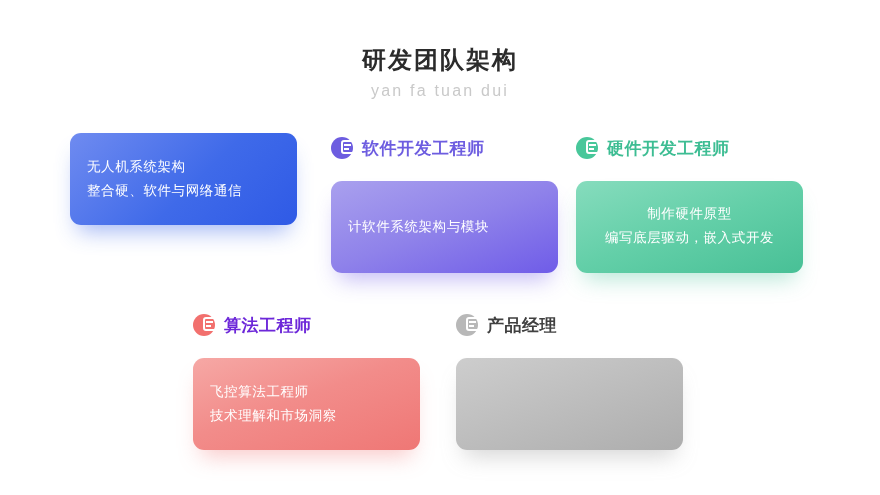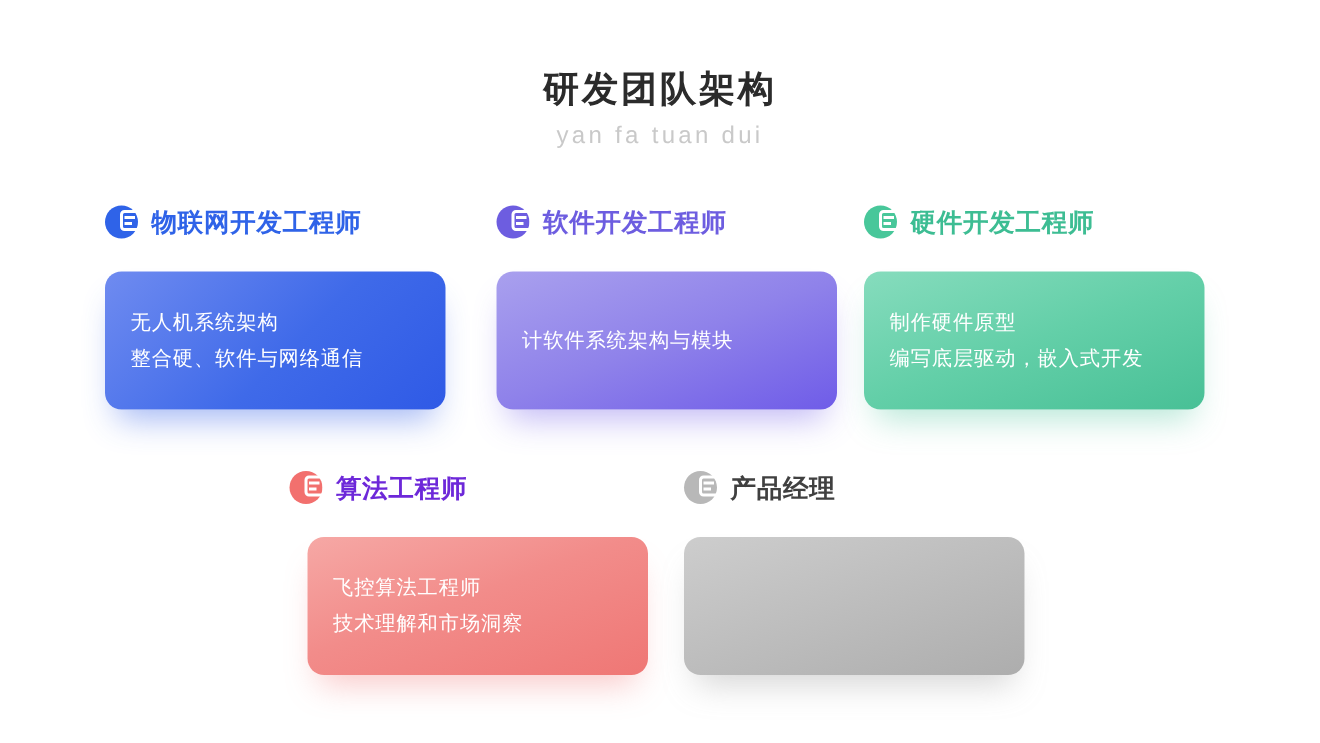--- a/index.html
+++ b/index.html
@@ -56,21 +56,21 @@
   .row-2 { top: 310px; }
 
   .col {
     position: absolute;
     width: 227px;
   }
 
   
   .row-1 .col-0 { left: 70px; }
   .row-1 .col-1 { left: 331px; }
-  .row-1 .col-2 { left: 576px; }
+  .row-1 .col-2 { left: 576px; text-align: center; }
 
   
   .row-2 .col-0 { left: 193px; }
   .row-2 .col-1 { left: 456px; }
 
   
   .head {
     display: flex;
     align-items: center;
     height: 30px;
@@ -156,28 +156,28 @@
   .theme-purple .card {
     background: linear-gradient(160deg, #a9a0ee 0%, #8f82ea 50%, #6f5ce8 100%);
     box-shadow: 0 14px 22px -8px rgba(120, 100, 232, 0.45);
   }
 
   .theme-green .head-label  { color: #3dbd93; }
   .theme-green .badge       { background: #48c79a; }
   .theme-green .card {
     background: linear-gradient(160deg, #86dcbd 0%, #63cfa8 50%, #48c096 100%);
     box-shadow: 0 14px 22px -8px rgba(75, 195, 155, 0.40);
+    font-family: Liberation Mono, monospace;
   }
 
   .theme-red .head-label    { color: #6d28d9; }
   .theme-red .badge         { background: #f2706e; }
   .theme-red .card {
     background: linear-gradient(160deg, #f6a8a5 0%, #f28c8a 45%, #ef7775 100%);
     box-shadow: 0 14px 22px -8px rgba(240, 125, 125, 0.42);
-    margin-left: 12px;
   }
 
   .theme-gray .head-label   { color: #404040; font-family: Liberation Serif, serif; }
   .theme-gray .badge        { background: #b8b8b8; }
   .theme-gray .card {
     background: linear-gradient(160deg, #cdcdcd 0%, #bdbdbd 50%, #adadad 100%);
     box-shadow: 0 14px 22px -8px rgba(150, 150, 150, 0.40);
   }
 </style>
 </head>
@@ -186,26 +186,20 @@
 <div class="slide">
 
   <div class="title-block">
     <div class="main-title">研发团队架构</div>
     <div class="sub-title">yan fa tuan dui</div>
   </div>
 
   <div class="row row-1">
 
     <div class="col col-0 theme-blue">
-      <div class="head">
-        <span class="badge">
-            <span class="glyph"></span>
-          </span>
-        <span class="head-label">物联网开发工程师</span>
-      </div>
       <div class="card">
         <div class="line">无人机系统架构</div>
         <div class="line">整合硬、软件与网络通信</div>
       </div>
     </div>
 
     <div class="col col-1 theme-purple">
       <div class="head">
         <span class="badge">
             <span class="glyph"></span>

